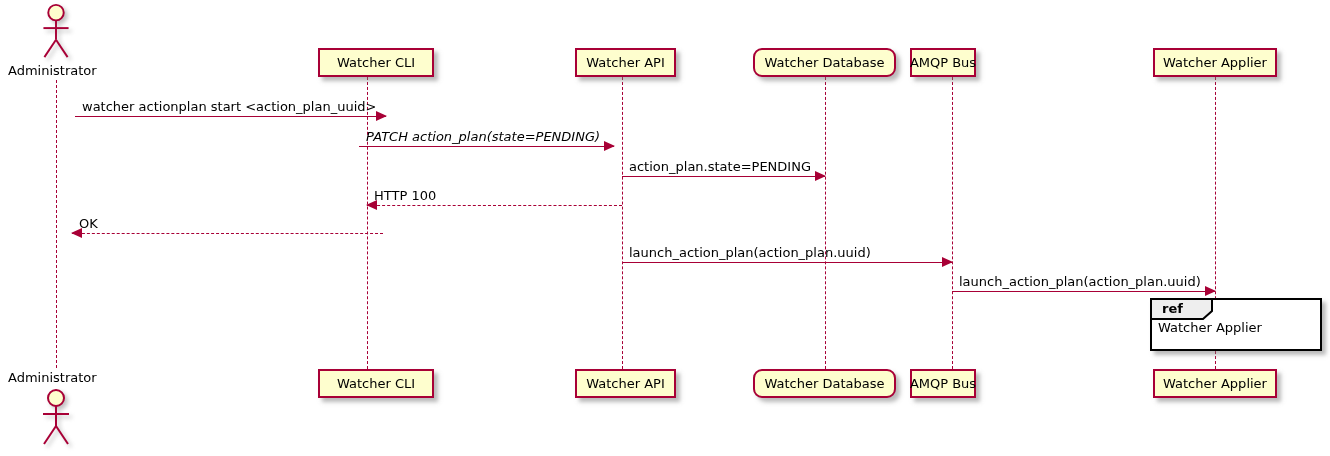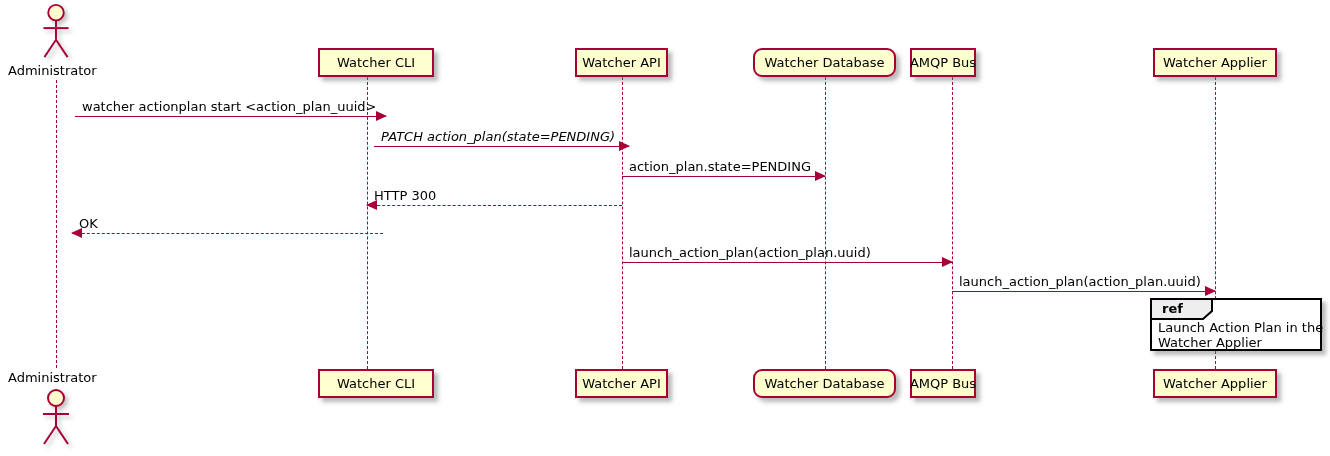--- a/index.html
+++ b/index.html
@@ -19,21 +19,21 @@
 
   
   .pbox {
     position:absolute; height:29px; box-sizing:border-box; z-index:4;
     background:#FEFECE; border:2px solid #A80036;
     box-shadow:4px 4px 4px rgba(120,120,120,0.5);
     display:flex; align-items:center; justify-content:center; white-space:nowrap;
   }
   .row-top { top:48px; } .row-bottom { top:369px; }
   .pb-cli     { left:318px;  width:116px; }
-  .pb-api     { left:575px;  width:93px; }
+  .pb-api     { left:575px;  width:101px; }
   .pb-db      { left:753px;  width:143px;border-radius:9px; }
   .pb-amqp    { left:910px;  width:66px; }
   .pb-applier { left:1153px; width:124px; }
 
   
   .actor-svg { position:absolute; left:36px; width:40px; z-index:4;
                filter:drop-shadow(3px 3px 2px rgba(120,120,120,0.45)); }
   .actor-top-svg { top:2px; height:58px; }
   .actor-bottom-svg { top:386px; height:62px; }
   .actor-label { position:absolute; left:8px; width:97px; text-align:left; z-index:4; }
@@ -43,21 +43,21 @@
   
   .msg { position:absolute; height:1px; z-index:2; }
   .msg .line { position:absolute; left:0; right:0; top:0; border-top:1px solid #A80036; }
   .msg.dashed .line { border-top-style:dashed; }
   .msg .label { position:absolute; left:7px; bottom:3px; white-space:nowrap; }
   .head { position:absolute; top:-5px; width:0; height:0;
           border-top:5px solid transparent; border-bottom:5px solid transparent; }
   .head-right { right:-1px; border-left:11px solid #A80036; }
   .head-left  { left:-1px;  border-right:11px solid #A80036; }
   .msg1 { left:56px;  top:116px; width:311px;margin-left:19px; }
-  .msg2 { left:374px; top:146px; width:255px;font-style:italic; }
+  .msg2 { left:359px; top:146px; width:255px;font-style:italic; }
   .msg3 { left:622px; top:176px; width:203px; }
   .msg4 { left:367px; top:205px; width:255px; }
   .msg5 { left:72px;  top:233px; width:311px; }
   .msg6 { left:622px; top:262px; width:330px; }
   .msg7 { left:952px; top:291px; width:263px; }
 
   
   .ref {
     position:absolute; left:1150px; top:298px; width:172px; height:53px;
     box-sizing:border-box; background:#ffffff; border:2px solid #000;
@@ -90,21 +90,21 @@
     <div class="label">PATCH action_plan(state=PENDING)</div>
   </div>
   <div class="msg msg3">
     <div class="line"></div>
     <div class="head head-right"></div>
     <div class="label">action_plan.state=PENDING</div>
   </div>
   <div class="msg msg4 dashed">
     <div class="line"></div>
     <div class="head head-left"></div>
-    <div class="label">HTTP 300</div>
+    <div class="label">HTTP 100</div>
   </div>
   <div class="msg msg5 dashed">
     <div class="line"></div>
     <div class="head head-left"></div>
     <div class="label">OK</div>
   </div>
   <div class="msg msg6">
     <div class="line"></div>
     <div class="head head-right"></div>
     <div class="label">launch_action_plan(action_plan.uuid)</div>
@@ -114,21 +114,20 @@
     <div class="head head-right"></div>
     <div class="label">launch_action_plan(action_plan.uuid)</div>
   </div>
 
   <div class="ref">
     <svg class="ref-tab" width="64" height="22" viewBox="0 0 64 22">
       <polygon points="1,1 62,1 62,13 53,21 1,21" fill="#EEEEEE" stroke="#000000" stroke-width="2"></polygon>
     </svg>
     <div class="ref-keyword">ref</div>
     <div class="ref-body">
-      <div>Launch Action Plan in the</div>
       <div>Watcher Applier</div>
     </div>
   </div>
 
   <svg class="actor-svg actor-top-svg" viewBox="0 0 40 60">
     <circle cx="20" cy="11" r="8" fill="#FEFECE" stroke="#A80036" stroke-width="2"></circle>
     <line x1="20" y1="19" x2="20" y2="39" stroke="#A80036" stroke-width="2"></line>
     <line x1="7" y1="27" x2="33" y2="27" stroke="#A80036" stroke-width="2"></line>
     <line x1="20" y1="39" x2="8" y2="57" stroke="#A80036" stroke-width="2"></line>
     <line x1="20" y1="39" x2="32" y2="57" stroke="#A80036" stroke-width="2"></line>

